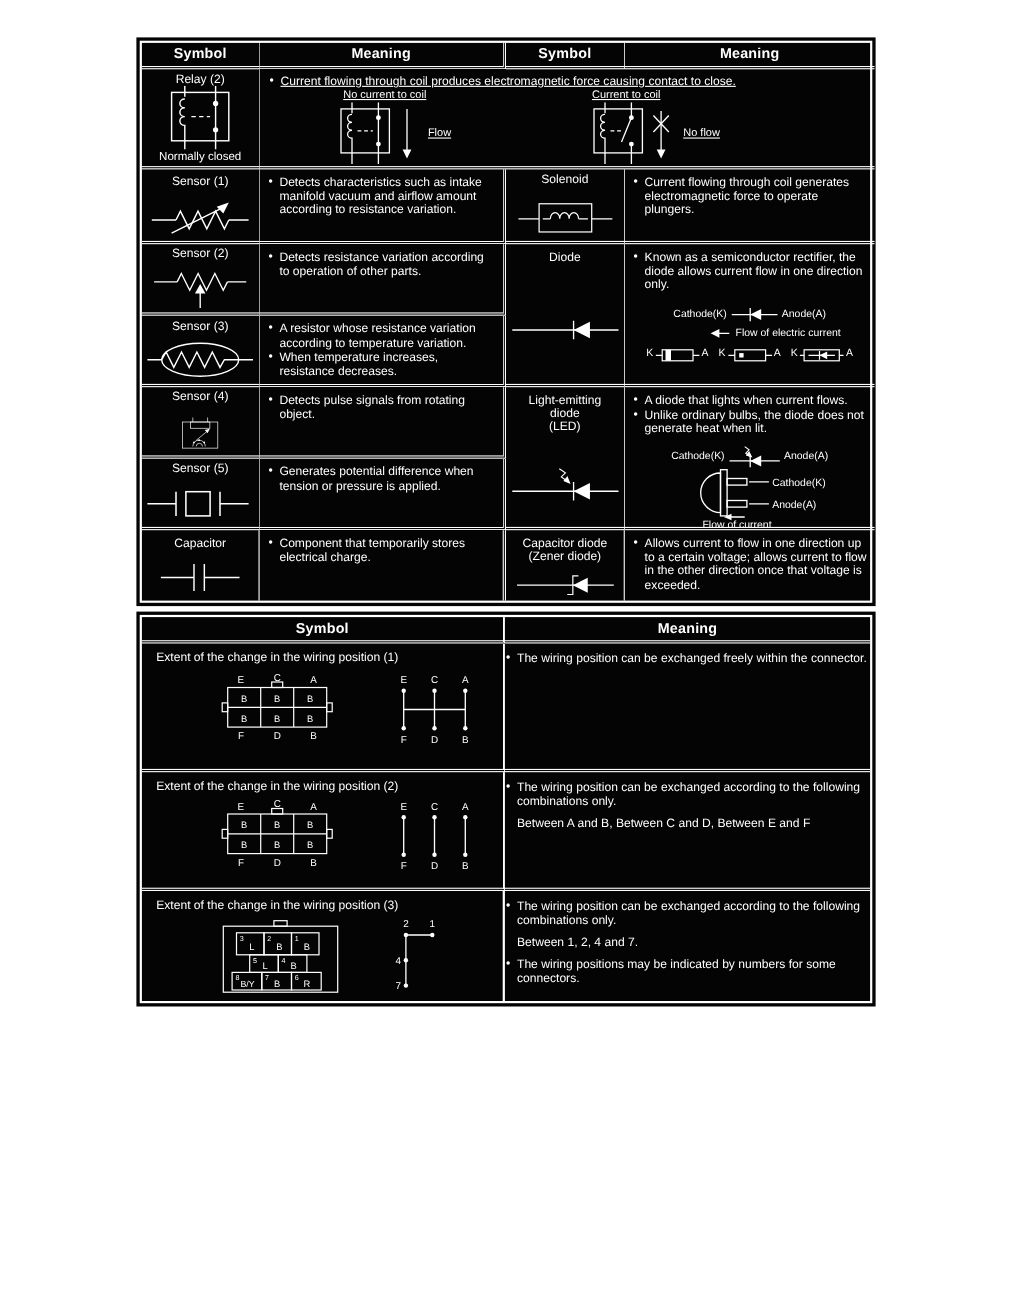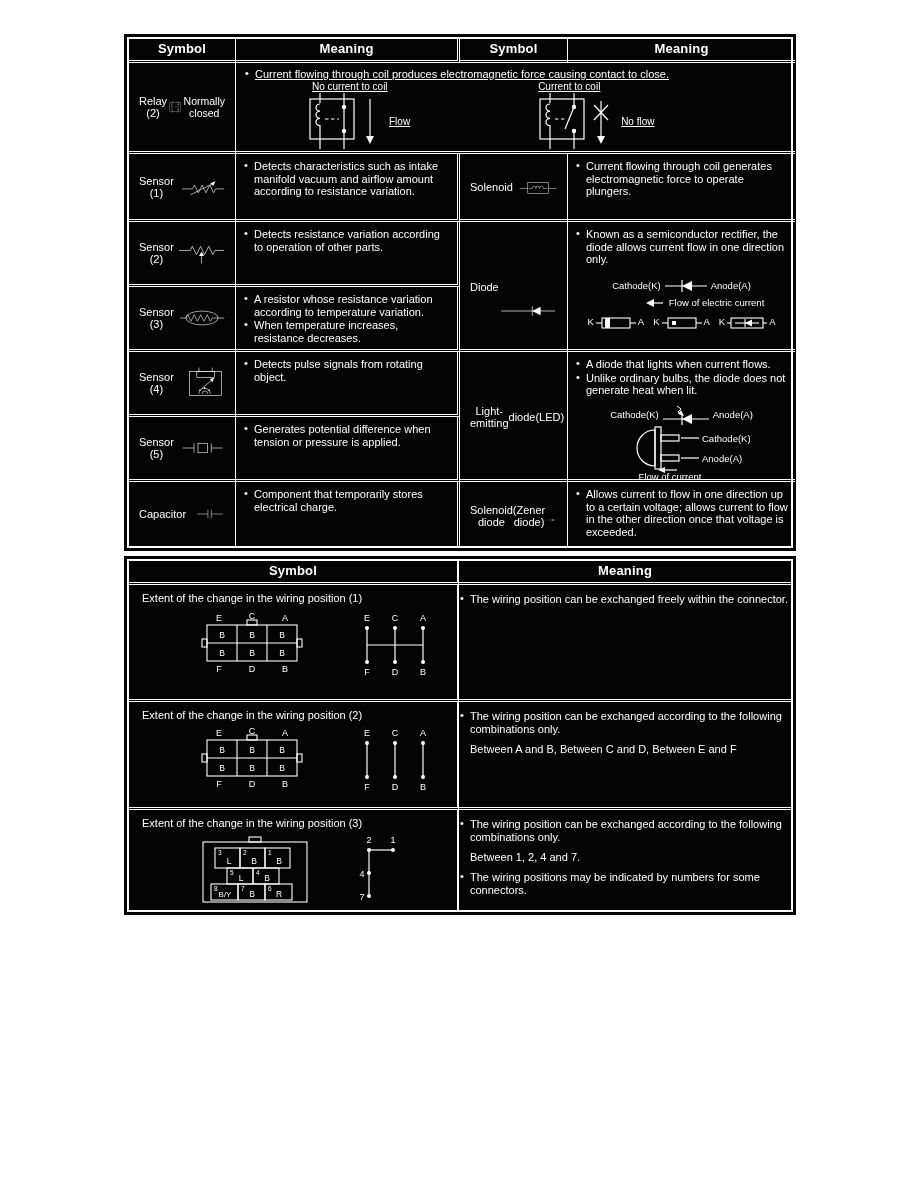--- a/index.html
+++ b/index.html
@@ -18,21 +18,21 @@
         grid-template-rows:24px 91px 68px 65px 65px 65px 65px 1fr;}
   #tbl2{left:127px;top:559px;width:666px;height:353px;display:grid;
         grid-template-columns:330px 1fr;
         grid-template-rows:24px 117px 108px 1fr;}
   .cell{box-sizing:border-box;overflow:hidden;position:relative;}
   .br{border-right:1px solid #fff;}
   .brd{border-right:3px double #fff;}
   .br2{border-right:2px solid #fff;}
   .bb{border-bottom:3px double #fff;}
   .hd{font-weight:bold;font-size:13px;text-align:center;line-height:20px;letter-spacing:.2px;}
-  .sym{display:flex;flex-direction:row;align-items:center;padding:3px 10px;}
+  .sym{display:flex;flex-direction:column;align-items:center;padding:3px 10px;}
   .sym .lbl{font-size:11px;text-align:center;line-height:12px;}
   .mean{padding:6px 7px 4px 7px;font-size:11px;line-height:12.7px;}
   .bullet{position:relative;padding-left:11px;margin-bottom:1px;}
   .bullet::before{content:"\2022";position:absolute;left:1px;top:-1px;}
   .plain{margin:7px 0 0 11px;}
   .c{display:flex;justify-content:center;align-items:center;gap:4px;font-size:9.5px;}
   svg{display:block;}
   svg text{fill:#fff;font-family:"Liberation Sans",sans-serif;}
   .relaymean{padding:5px 8px;font-size:11px;text-decoration:underline;}
   .rdiags{display:flex;justify-content:flex-start;gap:118px;padding-left:54px;margin-top:1px;}
@@ -358,21 +358,21 @@
           <path d="M38,4 V30"></path>
           <path d="M48,4 V30"></path>
           <path d="M48,17 H82"></path>
       </g>
     </svg>
   </div>
   <div class="cell mean brd" style="grid-area:8/2">
     <div class="bullet">Component that temporarily stores electrical charge.</div>
   </div>
   <div class="cell sym br" style="grid-area:8/3;justify-content:flex-start;padding-top:6px">
-    <div class="lbl">Solenoid diode</div>
+    <div class="lbl">Capacitor diode</div>
     <div class="lbl">(Zener diode)</div>
     <svg width="104" height="26" viewBox="0 0 112 26" style="margin-top:9px">
       <g stroke="#fff" stroke-width="1.3" fill="none">
         <path d="M4,13 H108"></path>
           <path d="M70,3 H64 V23 H58"></path>
       </g>
       <polygon points="64,13 80,5 80,21" fill="#fff"></polygon>
     </svg>
   </div>
   <div class="cell mean" style="grid-area:8/4">

